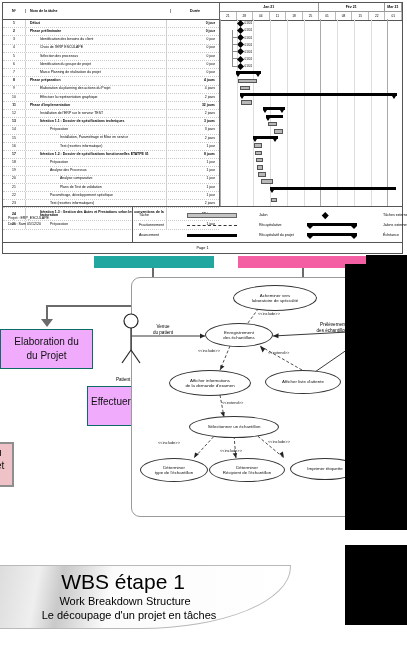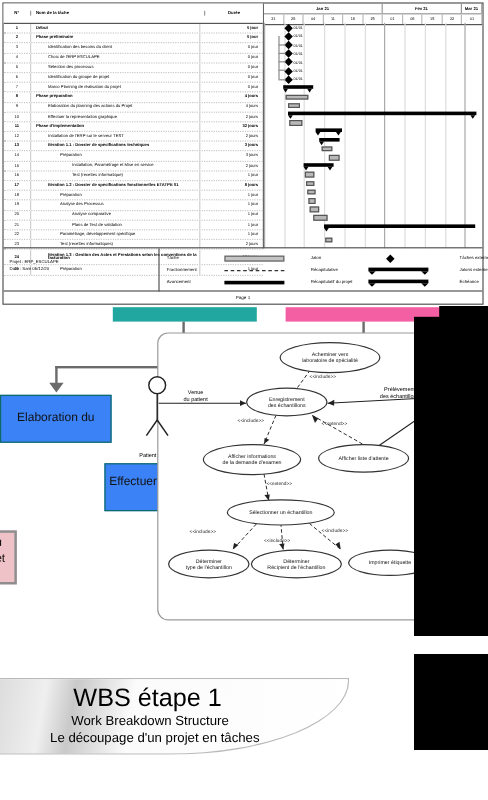--- a/index.html
+++ b/index.html
@@ -82,21 +82,21 @@
             border-top:3px solid #000;}
   .sw-recap:before{left:0;} .sw-recap:after{right:0;}
   .pagefoot{position:absolute;left:0;right:0;bottom:0;height:10px;
             border-top:1px solid #555;text-align:center;font-size:3.8px;
             line-height:10px;}
 
   
   #mid{position:absolute;left:0;top:255px;width:407px;height:275px;}
   .tealbar{position:absolute;background:#22a7a0;}
   .pinkbar{position:absolute;background:#f45fa4;}
-  .tealbox{position:absolute;background:#3b82f6;border:1px solid #0d6b66;
+  .tealbox{position:absolute;background:#f0abfc;border:1px solid #0d6b66;
            color:#111;font-size:10px;text-align:center;line-height:14px;
            display:flex;align-items:center;justify-content:center;padding:2px;
            box-sizing:border-box;}
   .pinkbox{position:absolute;background:#eec2c6;border:2px solid #8e8e8e;
            font-size:10px;color:#111;padding:2px;box-sizing:border-box;
            line-height:13px;}
   .conn{position:absolute;background:#6b6b6b;}
   .arrowdn{position:absolute;width:0;height:0;border-left:6px solid transparent;
            border-right:6px solid transparent;border-top:8px solid #6b6b6b;}
 
@@ -478,20 +478,21 @@
   <div class="arrowdn" style="left:147px;top:38px;"></div>
   <div class="conn" style="left:302px;top:13px;width:2px;height:28px;"></div>
 
   <div class="conn" style="left:46px;top:50px;width:220px;height:2px;"></div>
   <div class="conn" style="left:46px;top:50px;width:2px;height:18px;"></div>
   <div class="arrowdn" style="left:41px;top:64px;"></div>
 
   <div class="tealbox" style="left:0px;top:74px;width:93px;height:40px;">
     <div>
       <div>Elaboration du</div>
+      <div>du Projet</div>
     </div>
   </div>
 
   <div class="tealbox" style="left:87px;top:131px;width:60px;height:40px;
               display:block;text-align:left;padding:8px 0 0 3px;">
     <div>Effectuer la</div>
     <div style="text-align:right;padding-right:2px;">gr</div>
   </div>
 
   <div class="pinkbox" style="left:-8px;top:187px;width:22px;height:45px;">

